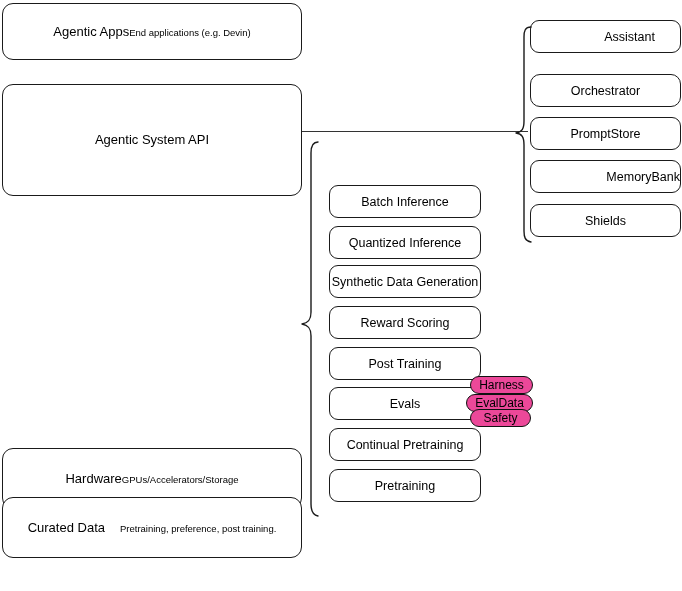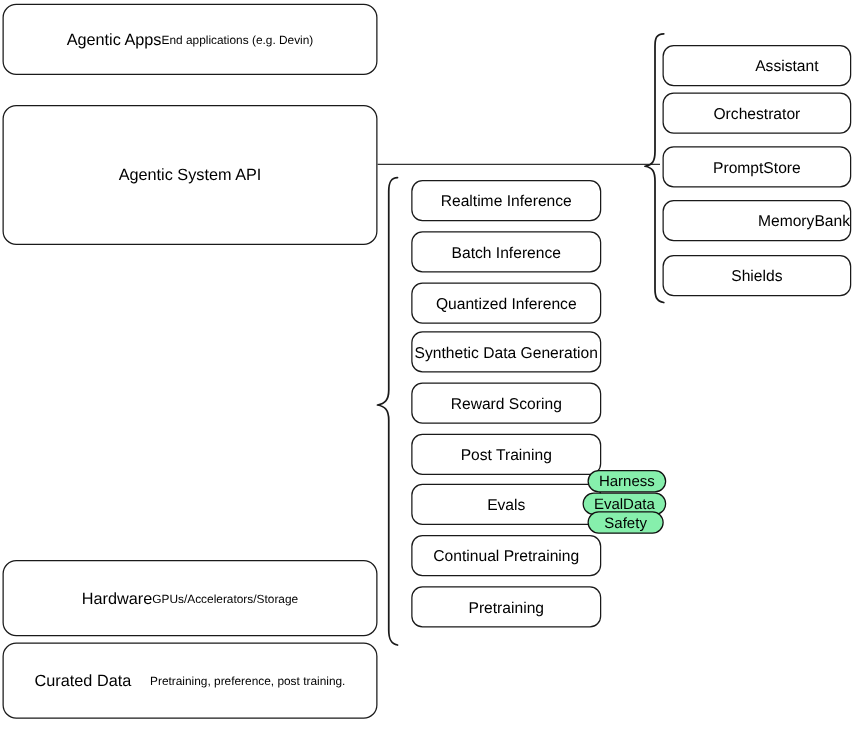--- a/index.html
+++ b/index.html
@@ -72,21 +72,21 @@
     border-radius: 9px;
   }
   .right-box .title { font-size: 12.5px; }
 
   
   .pill {
     position: absolute;
     box-sizing: border-box;
     border: 1.4px solid #111;
     border-radius: 14px;
-    background: #86efac;
+    background: #ec4899;
     height: 18px;
     display: flex;
     align-items: center;
     justify-content: center;
     font-size: 12px;
     line-height: 12px;
     white-space: nowrap;
     z-index: 5;
   }
 
@@ -119,36 +119,33 @@
     <div class="title">Agentic System API</div>
   </div>
 
 
 
   <div class="box layer-box" style="top:448px;height:61px;">
     <div class="title">Hardware</div>
     <div class="subtitle">GPUs/Accelerators/Storage</div>
   </div>
 
-  <div class="box layer-box" style="top:514px;height:61px;gap:15px;">
+  <div class="box layer-box" style="top:497px;height:61px;gap:15px;">
     <div class="title">Curated Data</div>
     <div class="subtitle">Pretraining, preference, post training.</div>
   </div>
 
   <div class="connector" style="left:302px;top:131px;width:226px;"></div>
 
   <div class="brace" style="left:300px;top:140px;width:20px;height:378px;">
     <svg width="20" height="378" viewBox="0 0 20 378" fill="none">
       <path d="M18 2 C12 2 11 7 11 13 L11 172 C11 180 8 183 2 184 C8 185 11 188 11 196 L11 364 C11 370 12 375 18 376" stroke="#1a1a1a" stroke-width="1.4" fill="none" stroke-linecap="round" stroke-linejoin="round"></path>
     </svg>
   </div>
 
-  <div class="box mid-box" style="top:144px;">
-    <div class="title">Realtime Inference</div>
-  </div>
   <div class="box mid-box" style="top:185px;">
     <div class="title">Batch Inference</div>
   </div>
   <div class="box mid-box" style="top:226px;">
     <div class="title">Quantized Inference</div>
   </div>
   <div class="box mid-box" style="top:265px;">
     <div class="title">Synthetic Data Generation</div>
   </div>
   <div class="box mid-box" style="top:306px;">
@@ -176,24 +173,24 @@
   <div class="pill" style="left:470px;top:409px;width:61px;">
     <span>Safety</span>
   </div>
 
   <div class="brace" style="left:515px;top:25px;width:18px;height:220px;">
     <svg width="18" height="220" viewBox="0 0 18 220" fill="none">
       <path d="M16 2 C10 2 9 6 9 12 L9 96 C9 104 7 107 1 108 C7 109 9 112 9 120 L9 206 C9 212 10 216 16 217" stroke="#1a1a1a" stroke-width="1.4" fill="none" stroke-linecap="round" stroke-linejoin="round"></path>
     </svg>
   </div>
 
-  <div class="box right-box" style="top:36px;padding-left:48px;">
+  <div class="box right-box" style="top:20px;padding-left:48px;">
     <div class="title">Assistant</div>
   </div>
-  <div class="box right-box" style="top:74px;">
+  <div class="box right-box" style="top:74px;border-radius:10px;">
     <div class="title">Orchestrator</div>
   </div>
   <div class="box right-box" style="top:117px;">
     <div class="title">PromptStore</div>
   </div>
   <div class="box right-box" style="top:160px;justify-content:flex-end;">
     <div class="title">MemoryBank</div>
   </div>
   <div class="box right-box" style="top:204px;">
     <div class="title">Shields</div>

